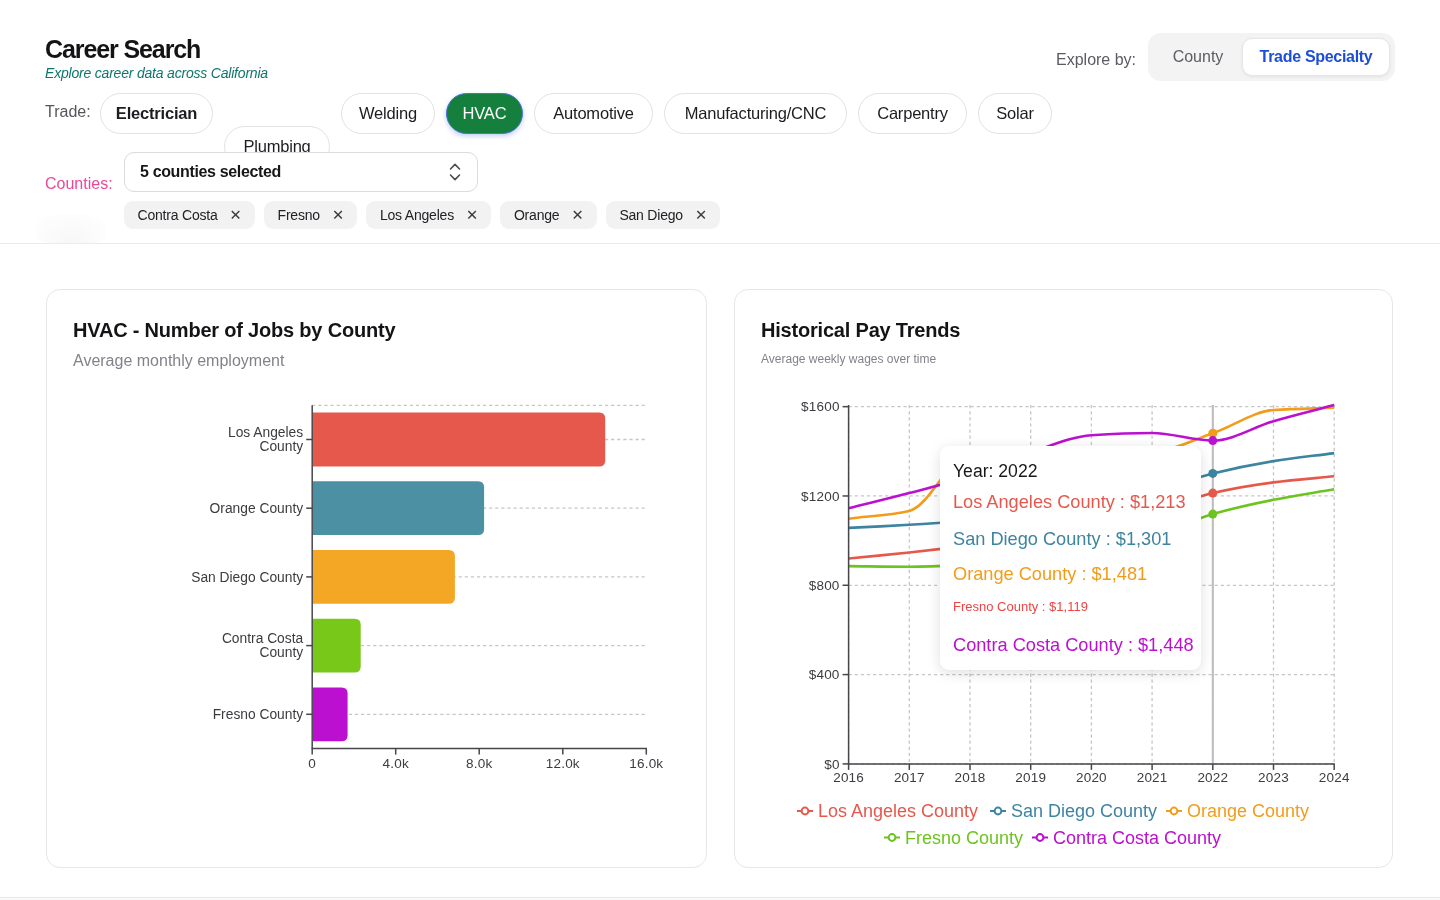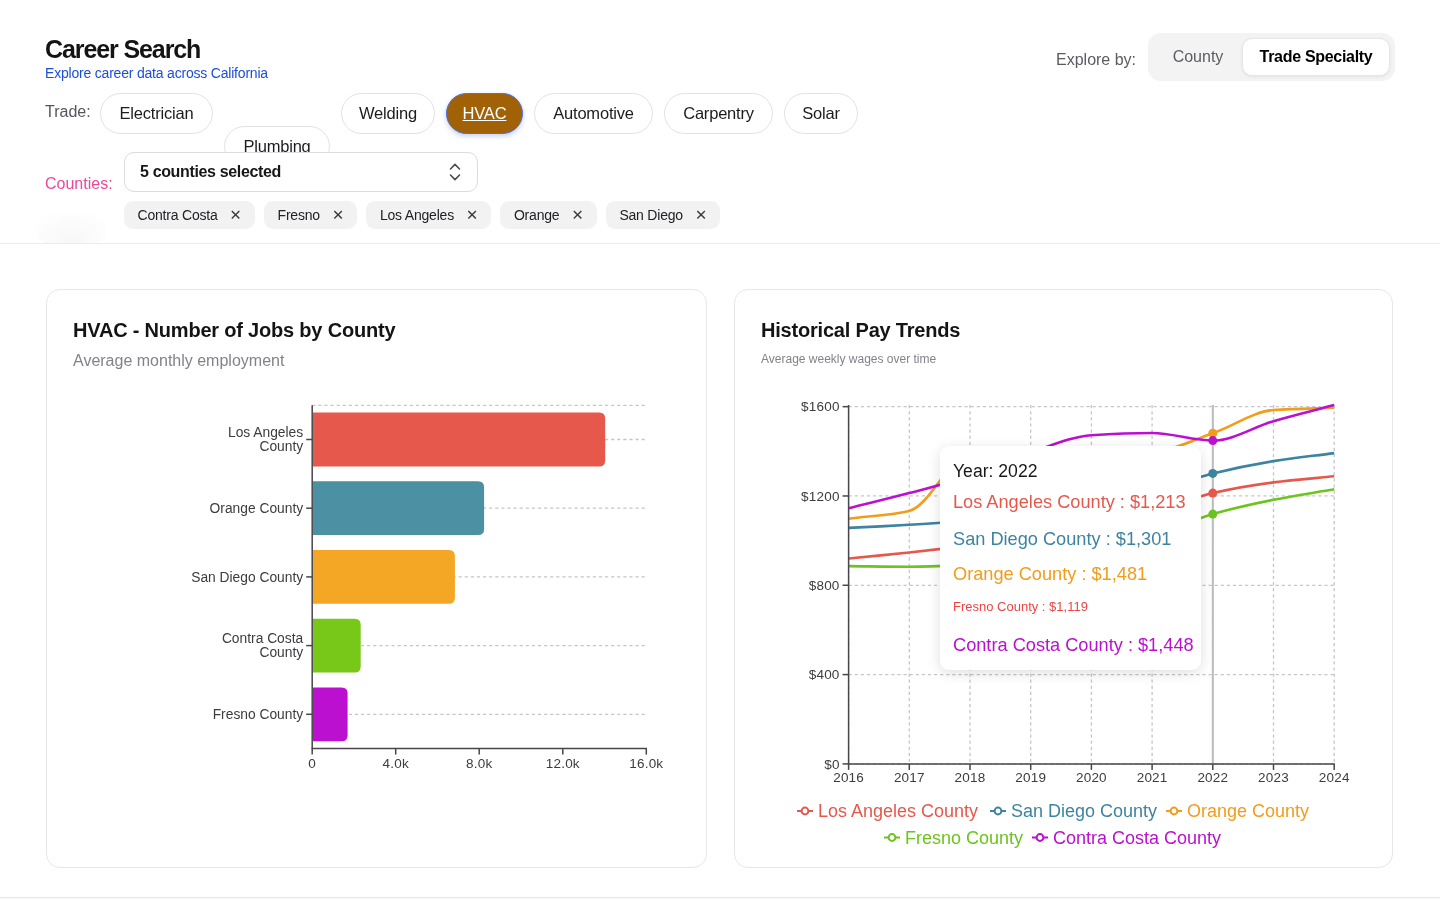--- a/index.html
+++ b/index.html
@@ -14,34 +14,35 @@
     background:#f2f2f3; color:#222226; font-size:14px; padding:0 13.5px; letter-spacing:-0.2px; }
   .chip .x { margin-left:12px; color:#3a3a40; font-size:14.5px; }
 </style>
 </head>
 <body>
 <div id="page">
 
   <div class="abs" style="left:0;top:0;width:1440px;height:244px;border-bottom:1px solid #ebebee;background:#fff;"></div>
   <div class="abs" style="left:36px;top:215px;width:70px;height:28px;border-radius:12px;background:radial-gradient(ellipse at 50% 100%, #f7f7f8 0%, #fcfcfd 60%, #ffffff 100%);"></div>
   <div class="abs" style="left:45px;top:35px;font-size:25px;font-weight:700;color:#141417;letter-spacing:-1.1px;">Career Search</div>
-  <div class="abs" style="left:45px;top:65px;font-size:14px;letter-spacing:-0.2px;color:#1d4ed8;">Explore career data across California</div>
+  <div class="abs" style="left:45px;top:65px;font-size:14px;letter-spacing:-0.2px;color:#0f766e;font-style:italic;">Explore career data across California</div>
 
   <div class="abs" style="left:1056px;top:51px;font-size:16px;color:#5b5b63;">Explore by:</div>
   <div class="abs" style="left:1148px;top:33px;width:247px;height:48px;background:#f3f3f4;border-radius:13px;"></div>
   <div class="abs" style="left:1148px;top:33px;width:100px;height:48px;display:flex;align-items:center;justify-content:center;font-size:16px;color:#5c5c64;">County</div>
-  <div class="abs" style="left:1242px;top:38px;width:148px;height:38px;background:#fff;border:1px solid #e6e6ea;border-radius:10px;box-shadow:0 1px 3px rgba(0,0,0,0.07);display:flex;align-items:center;justify-content:center;font-size:16px;font-weight:700;color:#000000;letter-spacing:-0.3px;">Trade Specialty</div>
+  <div class="abs" style="left:1242px;top:38px;width:148px;height:38px;background:#fff;border:1px solid #e6e6ea;border-radius:10px;box-shadow:0 1px 3px rgba(0,0,0,0.07);display:flex;align-items:center;justify-content:center;font-size:16px;font-weight:700;color:#1d4ed8;letter-spacing:-0.3px;">Trade Specialty</div>
 
   <div class="abs" style="left:45px;top:103px;font-size:16px;color:#55555d;">Trade:</div>
   <div class="abs" style="left:100px;top:93px;display:flex;gap:11px;">
-    <div class="pill" style="width:113px;">Electrician</div>
+    <div class="pill" style="width:113px;font-weight:bold;">Electrician</div>
     <div class="pill" style="width:106px;margin-top:33px;">Plumbing</div>
     <div class="pill" style="width:94px;">Welding</div>
-    <div class="pill" style="width:77px;background:#a16207;border-color:#4c6fdf;color:#fff;box-shadow:0 2px 5px rgba(76,111,223,0.35);text-decoration:underline;">HVAC</div>
+    <div class="pill" style="width:77px;background:#15803d;border-color:#4c6fdf;color:#fff;box-shadow:0 2px 5px rgba(76,111,223,0.35);">HVAC</div>
     <div class="pill" style="width:119px;">Automotive</div>
+    <div class="pill" style="width:183px;">Manufacturing/CNC</div>
     <div class="pill" style="width:109px;">Carpentry</div>
     <div class="pill" style="width:74px;">Solar</div>
   </div>
 
   <div class="abs" style="left:45px;top:175px;font-size:16px;color:#ec4899;">Counties:</div>
   <div class="abs" style="left:124px;top:152px;width:354px;height:40px;border:1px solid #dbdbe0;border-radius:10px;background:#fff;"></div>
   <div class="abs" style="left:140px;top:163px;font-size:16px;font-weight:700;color:#17171a;letter-spacing:-0.35px;">5 counties selected</div>
   <svg class="abs" style="left:448px;top:161px;" width="14" height="22" viewBox="0 0 14 22">
     <path d="M2.5 8 L7 3.4 L11.5 8" fill="none" stroke="#4b4b52" stroke-width="1.6" stroke-linecap="round" stroke-linejoin="round"></path>
     <path d="M2.5 14 L7 18.6 L11.5 14" fill="none" stroke="#4b4b52" stroke-width="1.6" stroke-linecap="round" stroke-linejoin="round"></path>

